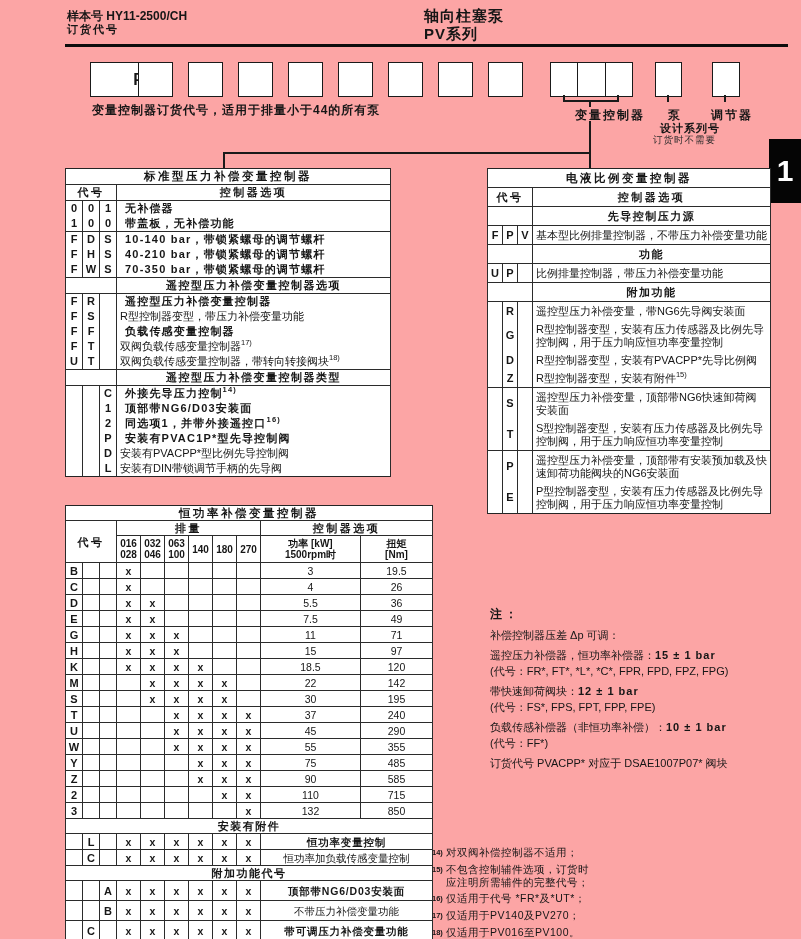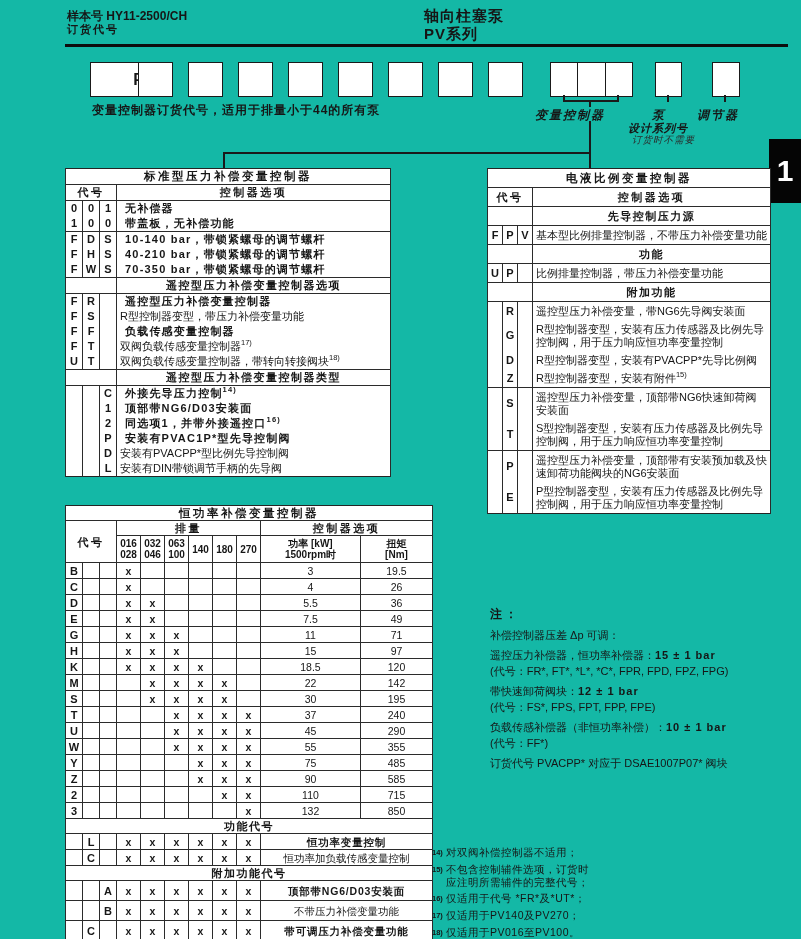--- a/index.html
+++ b/index.html
@@ -1,31 +1,31 @@
 <!DOCTYPE html>
 <html><head>
 <meta charset="utf-8">
 <style>
   html,body{margin:0;padding:0;background:#ffffff;}
-  #page{position:relative;width:801px;height:939px;background:#14b8a6;overflow:hidden;
+  #page{position:relative;width:801px;height:939px;background:#fca5a5;overflow:hidden;
         font-family:"Liberation Sans","DejaVu Sans",sans-serif;color:#161616;}
   .abs{position:absolute;}
   .ln{position:absolute;background:#1a1a1a;}
   
   .doc-no{font-size:12px;font-weight:bold;}
   .sec-title{font-size:11px;font-weight:bold;letter-spacing:2px;}
   .prod-title{font-size:15px;font-weight:bold;letter-spacing:1px;}
   .rule{position:absolute;left:65px;top:44px;width:723px;height:3px;background:#0d0d0d;}
   
   .cbox{position:absolute;top:62px;height:33px;border:1.7px solid #1a1a1a;background:#fff;}
   #pv-box{display:flex;align-items:center;justify-content:center;font-weight:bold;font-size:16px;letter-spacing:0;}
   #group-boxes{display:flex;}
   .gcell{flex:1;border-left:1.4px solid #1a1a1a;}
   .gcell:first-child{border-left:none;}
-  .lbl{position:absolute;text-align:left;font-size:12px;font-weight:bold;letter-spacing:2px;font-style:italic;}
+  .lbl{position:absolute;text-align:right;font-size:12px;font-weight:bold;letter-spacing:2px;}
   .lbl.small{font-size:11px;letter-spacing:1px;}
   .lbl.tiny{font-size:9.5px;font-weight:normal;letter-spacing:1px;color:#2a2a2a;}
   .desc1{font-size:12px;font-weight:bold;letter-spacing:1px;}
   .desc2{font-size:11px;}
   
   #side-tab{position:absolute;left:769px;top:139px;width:32px;height:64px;background:#050505;color:#fff;
             display:flex;align-items:center;justify-content:center;font-size:30px;font-weight:bold;}
   
   table.t{border-collapse:collapse;table-layout:fixed;position:absolute;background:#fff;border:1.8px solid #242424;}
   .t td{border-left:1.2px solid #2b2b2b;border-right:1.2px solid #2b2b2b;border-top:none;border-bottom:none;
@@ -566,21 +566,21 @@
           <td class="mark"></td>
           <td class="mark"></td>
           <td class="mark"></td>
           <td class="mark"></td>
           <td class="mark"></td>
           <td class="mark">x</td>
           <td class="num">132</td>
           <td class="num">850</td>
         </tr>
         <tr class="ht">
-          <td class="sub" colspan="11">功能代号</td>
+          <td class="sub" colspan="11">安装有附件</td>
         </tr>
         <tr class="ht r">
           <td class="code"></td>
           <td class="code">L</td>
           <td class="code"></td>
           <td class="mark">x</td>
           <td class="mark">x</td>
           <td class="mark">x</td>
           <td class="mark">x</td>
           <td class="mark">x</td>

